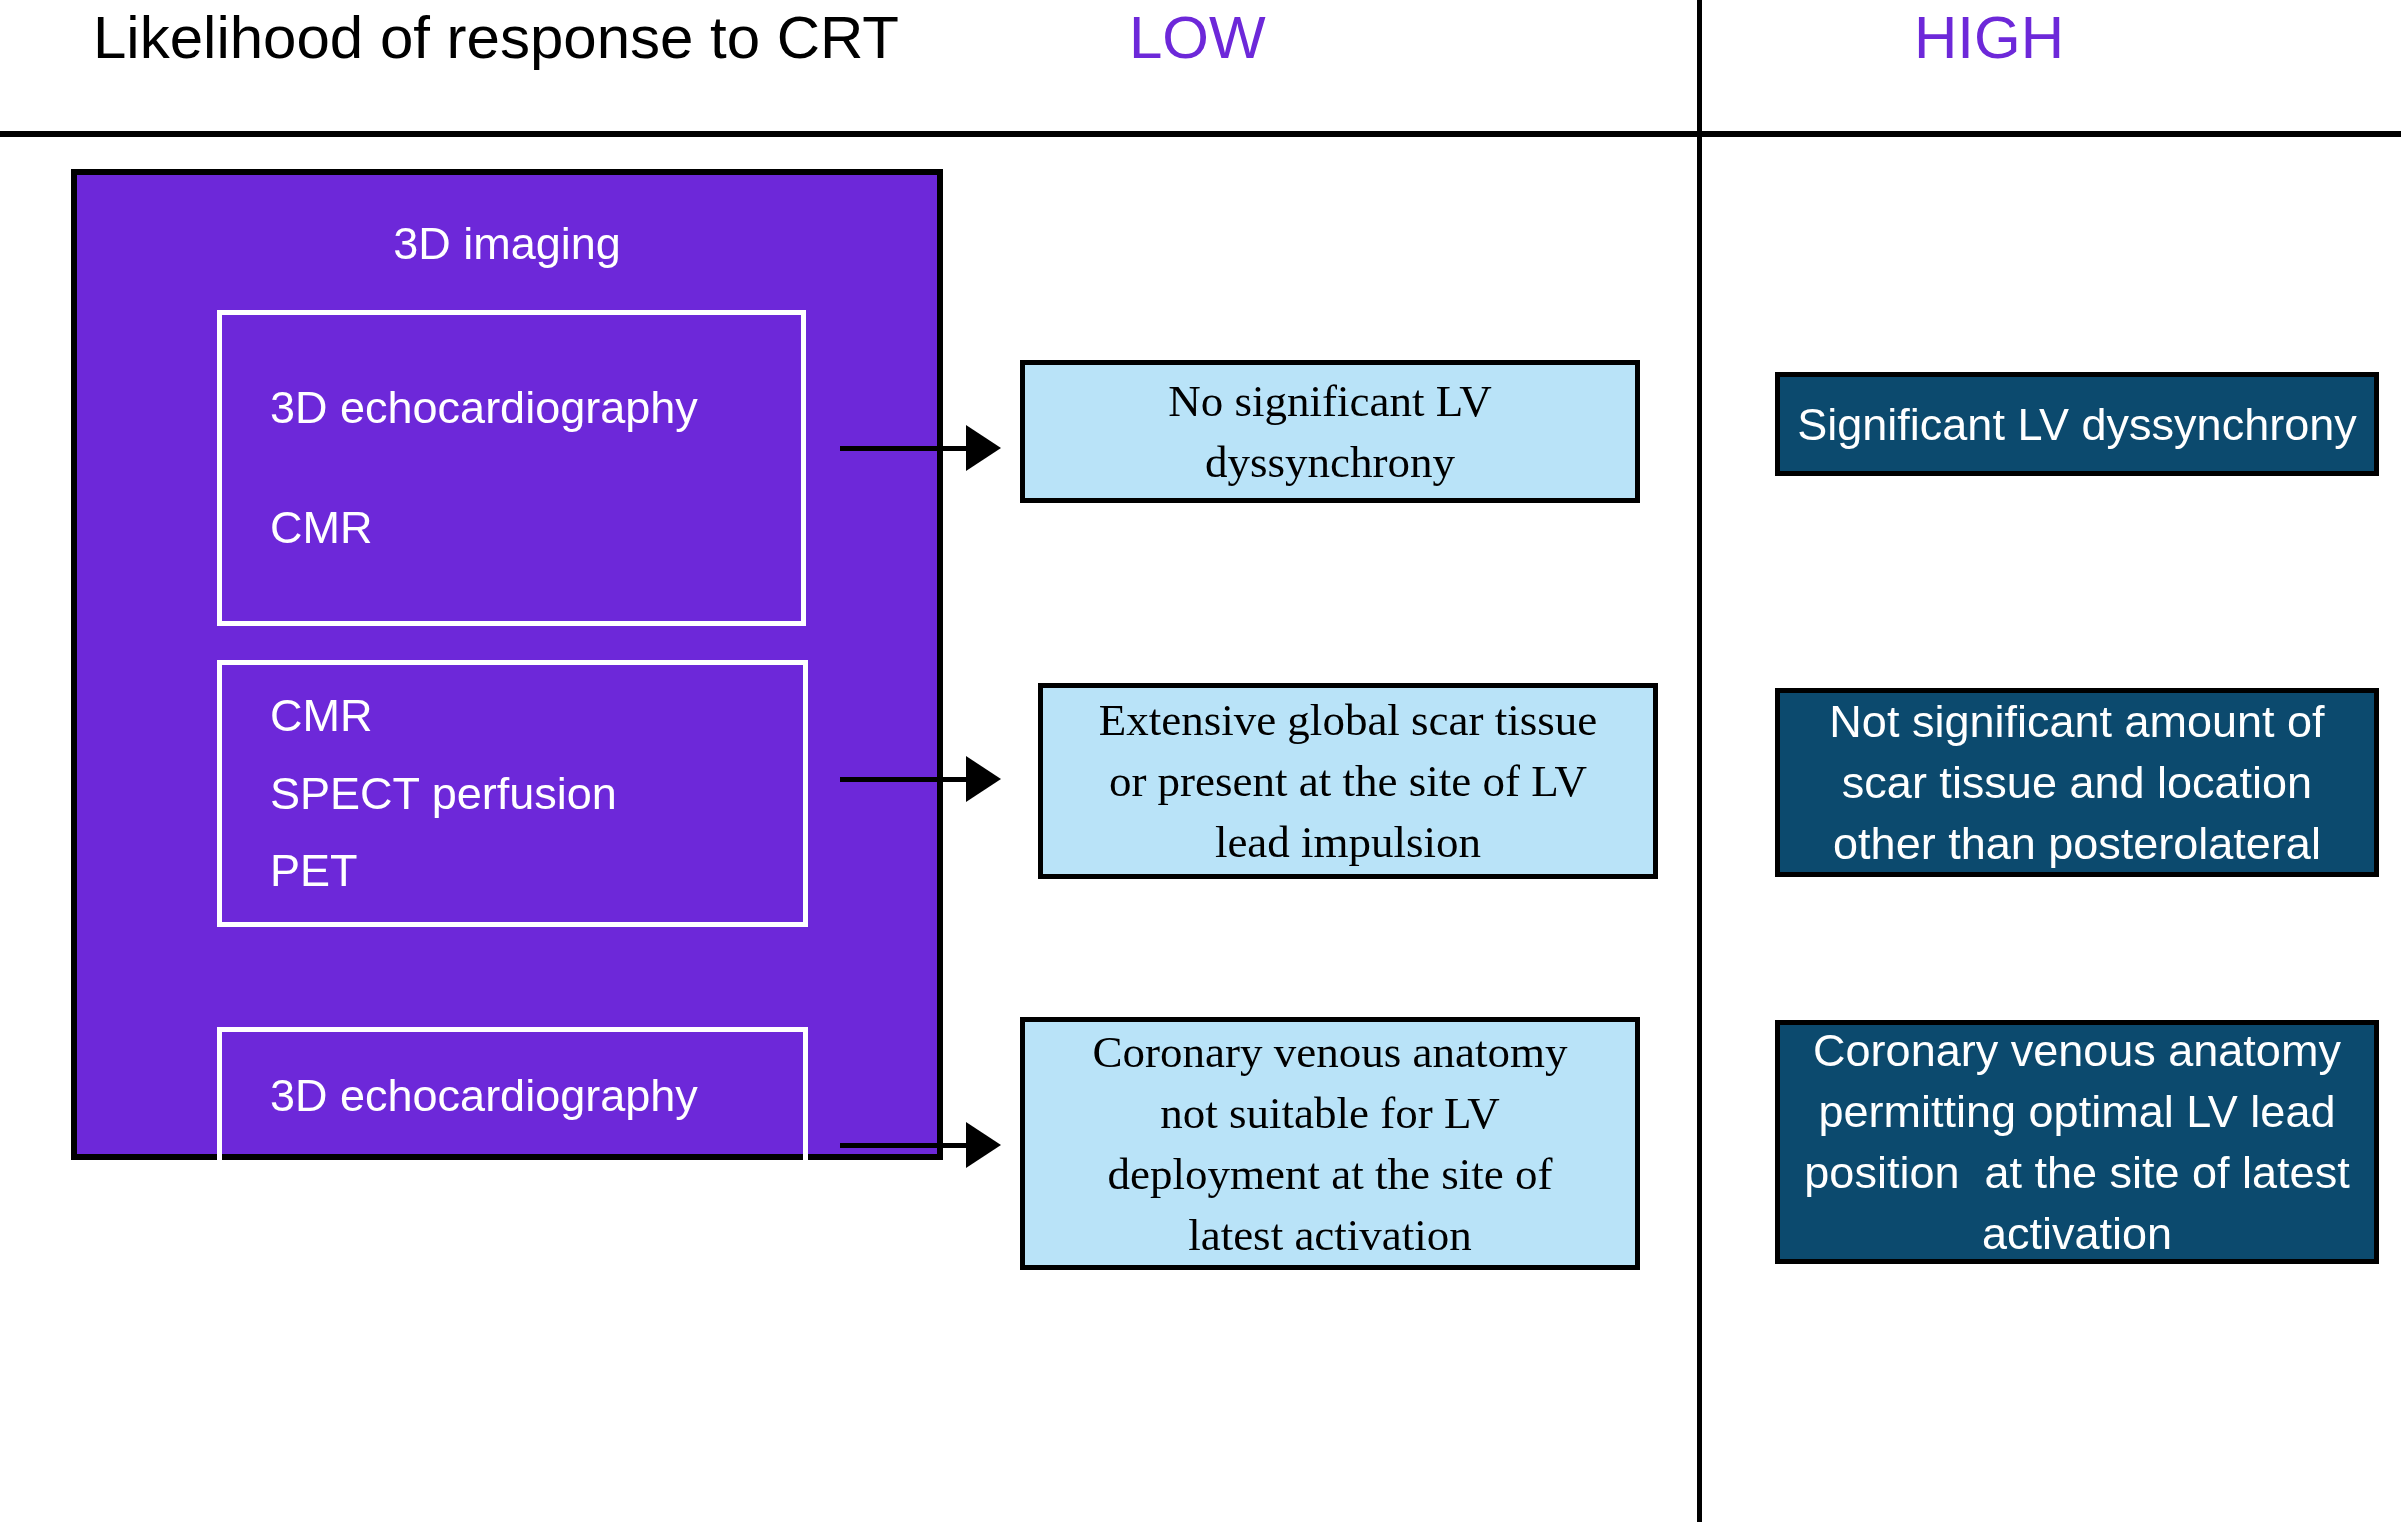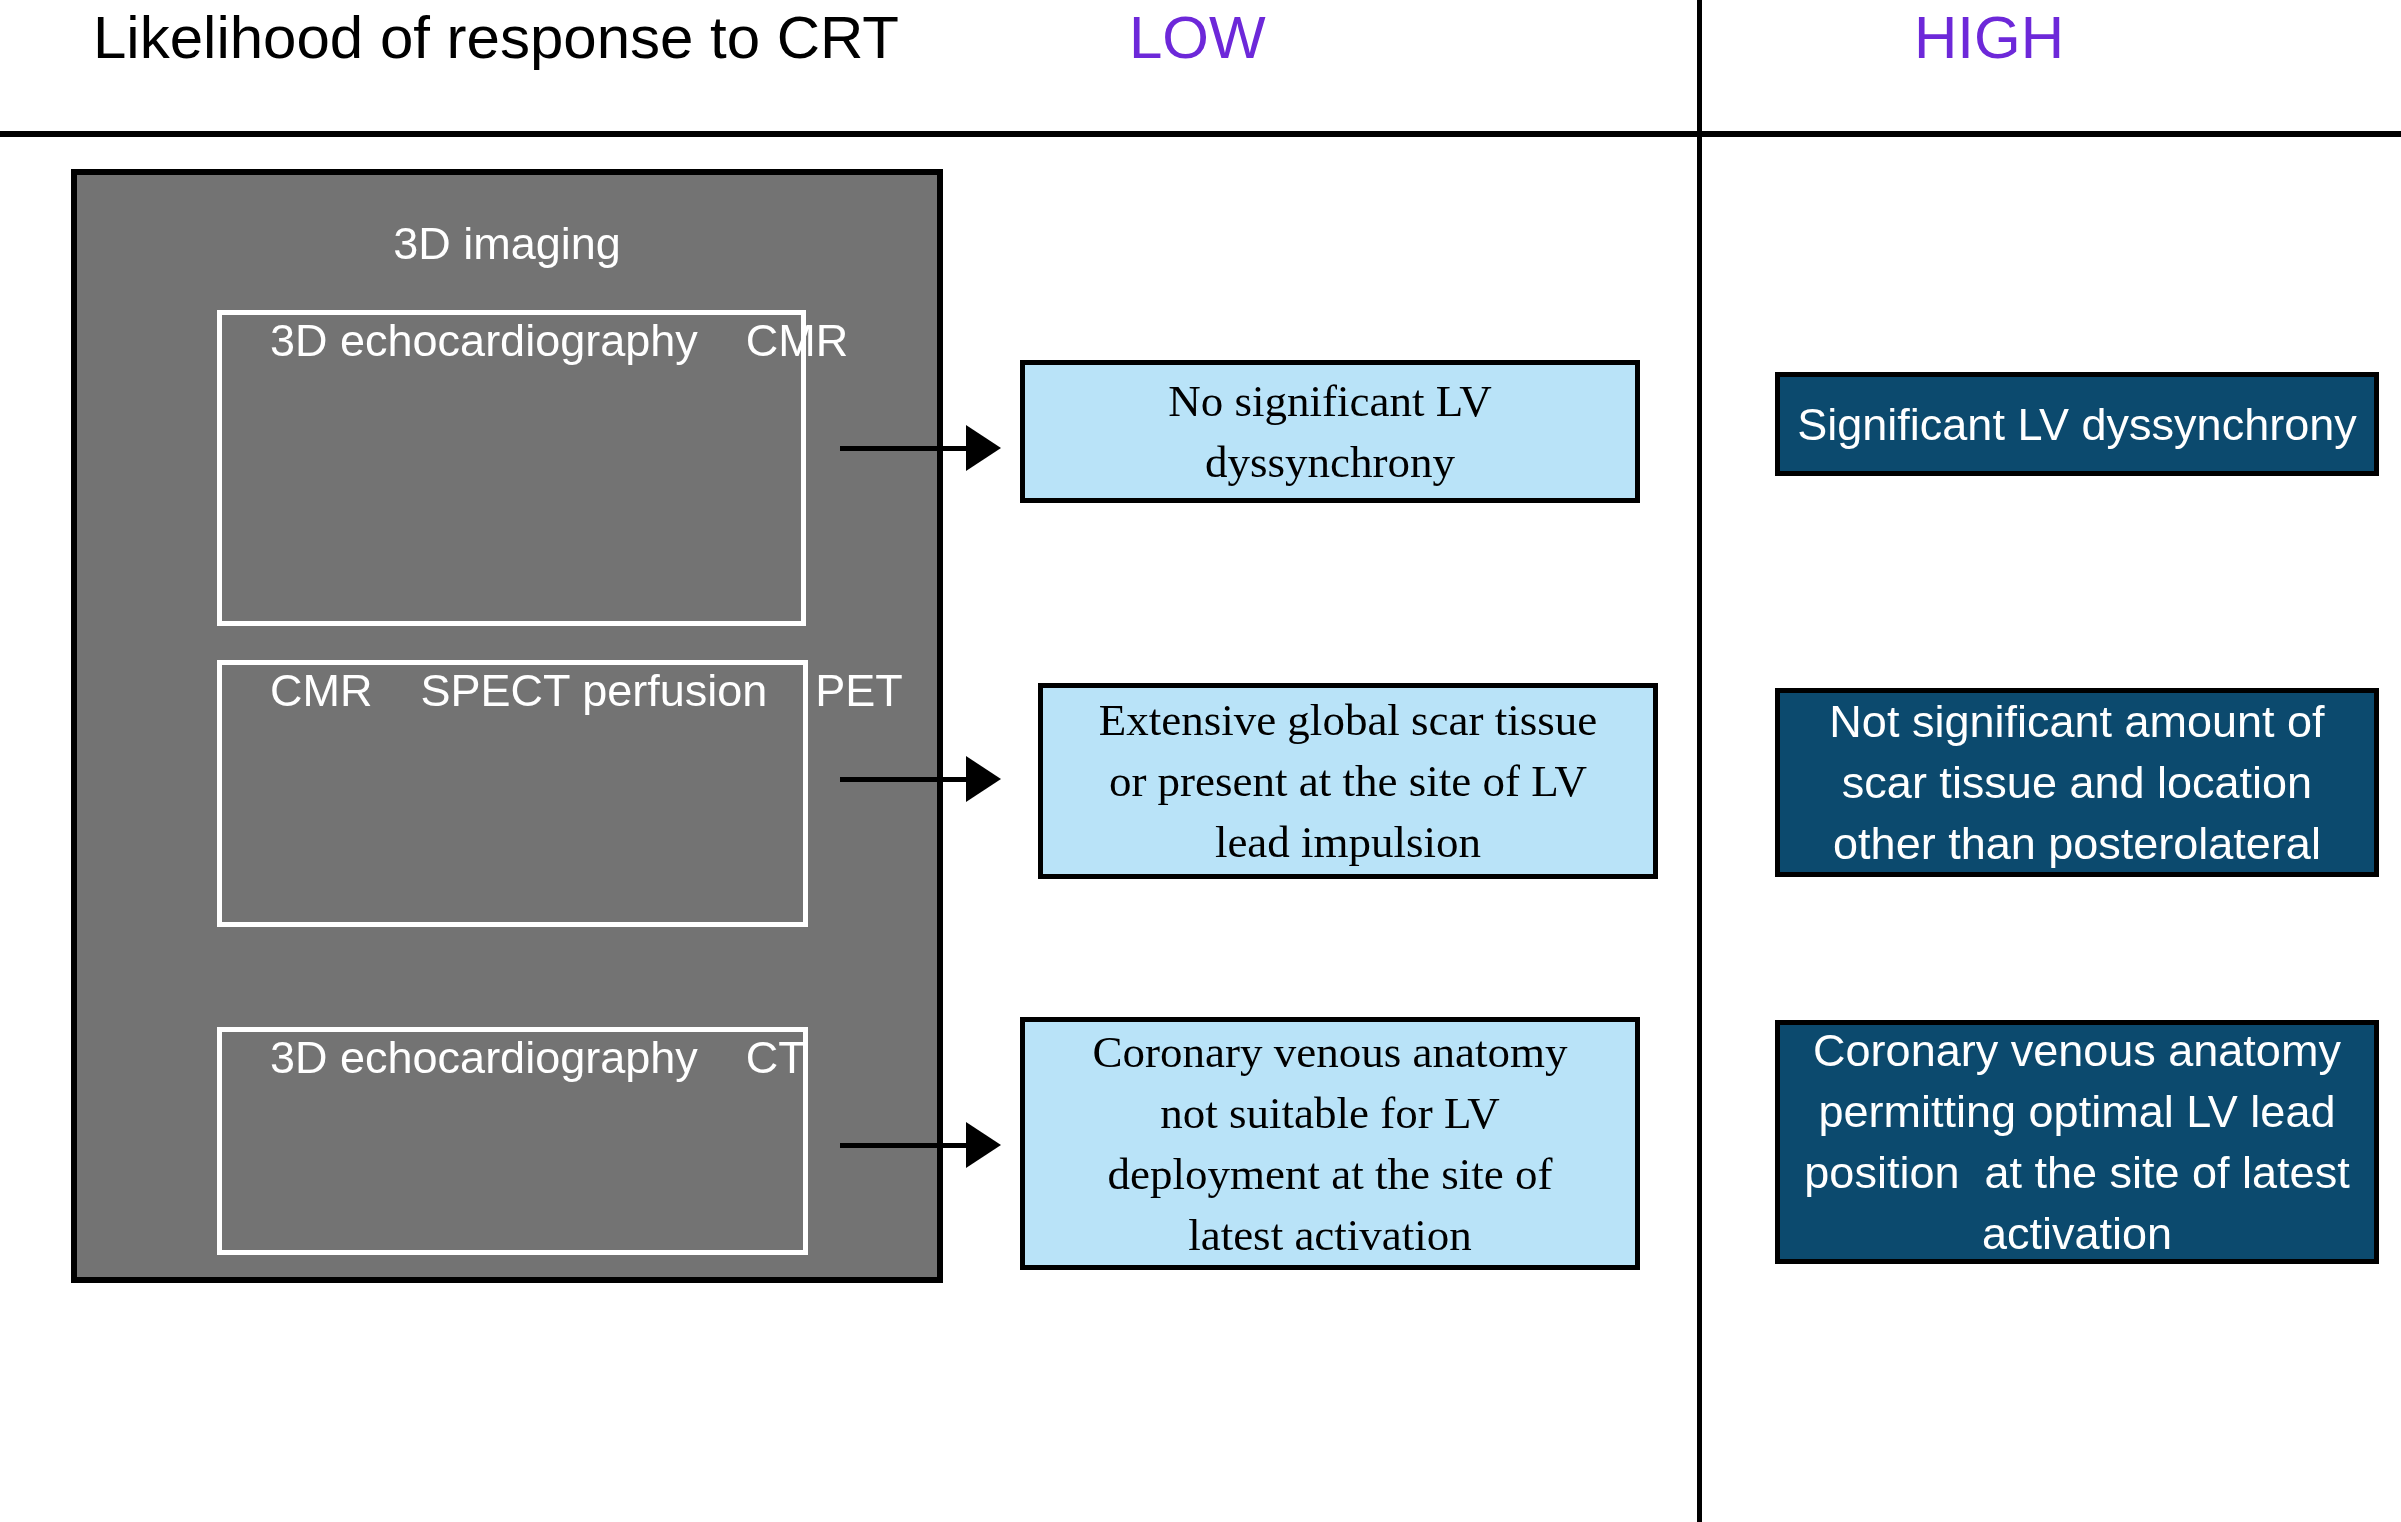--- a/index.html
+++ b/index.html
@@ -53,45 +53,44 @@
     height: 1522px;
     background: #000000;
   }
 
   
   .red-panel {
     position: absolute;
     left: 71px;
     top: 169px;
     width: 872px;
-    height: 1114px;
-    background: #737373;
+    height: 991px;
+    background: #6d28d9;
     border: 6.6px solid #000000;
     box-sizing: border-box;
   }
   .panel-title {
     position: absolute;
     left: 0;
     top: 43px;
     width: 100%;
     text-align: center;
     color: #ffffff;
     font-size: 45px;
   }
   .modality-box {
     position: absolute;
     border: 5px solid #ffffff;
     box-sizing: border-box;
     display: flex;
-    flex-direction: row;
+    flex-direction: column;
     justify-content: space-evenly;
     padding-left: 48px;
     color: #ffffff;
     font-size: 45px;
-    gap: 48px;
   }
   .modality-box.g0 { left: 140px; top: 135px;  width: 589px; height: 316px; }
   .modality-box.g1 { left: 140px; top: 485px;  width: 591px; height: 267px; }
   .modality-box.g2 { left: 140px; top: 852px; width: 591px; height: 228px; }
   .modality-item { white-space: nowrap; }
 
   
   .arrow { position: absolute; left: 840px; width: 161px; height: 47px; }
   .arrow.a0 { top: 425px; }
   .arrow.a1 { top: 756px; }

